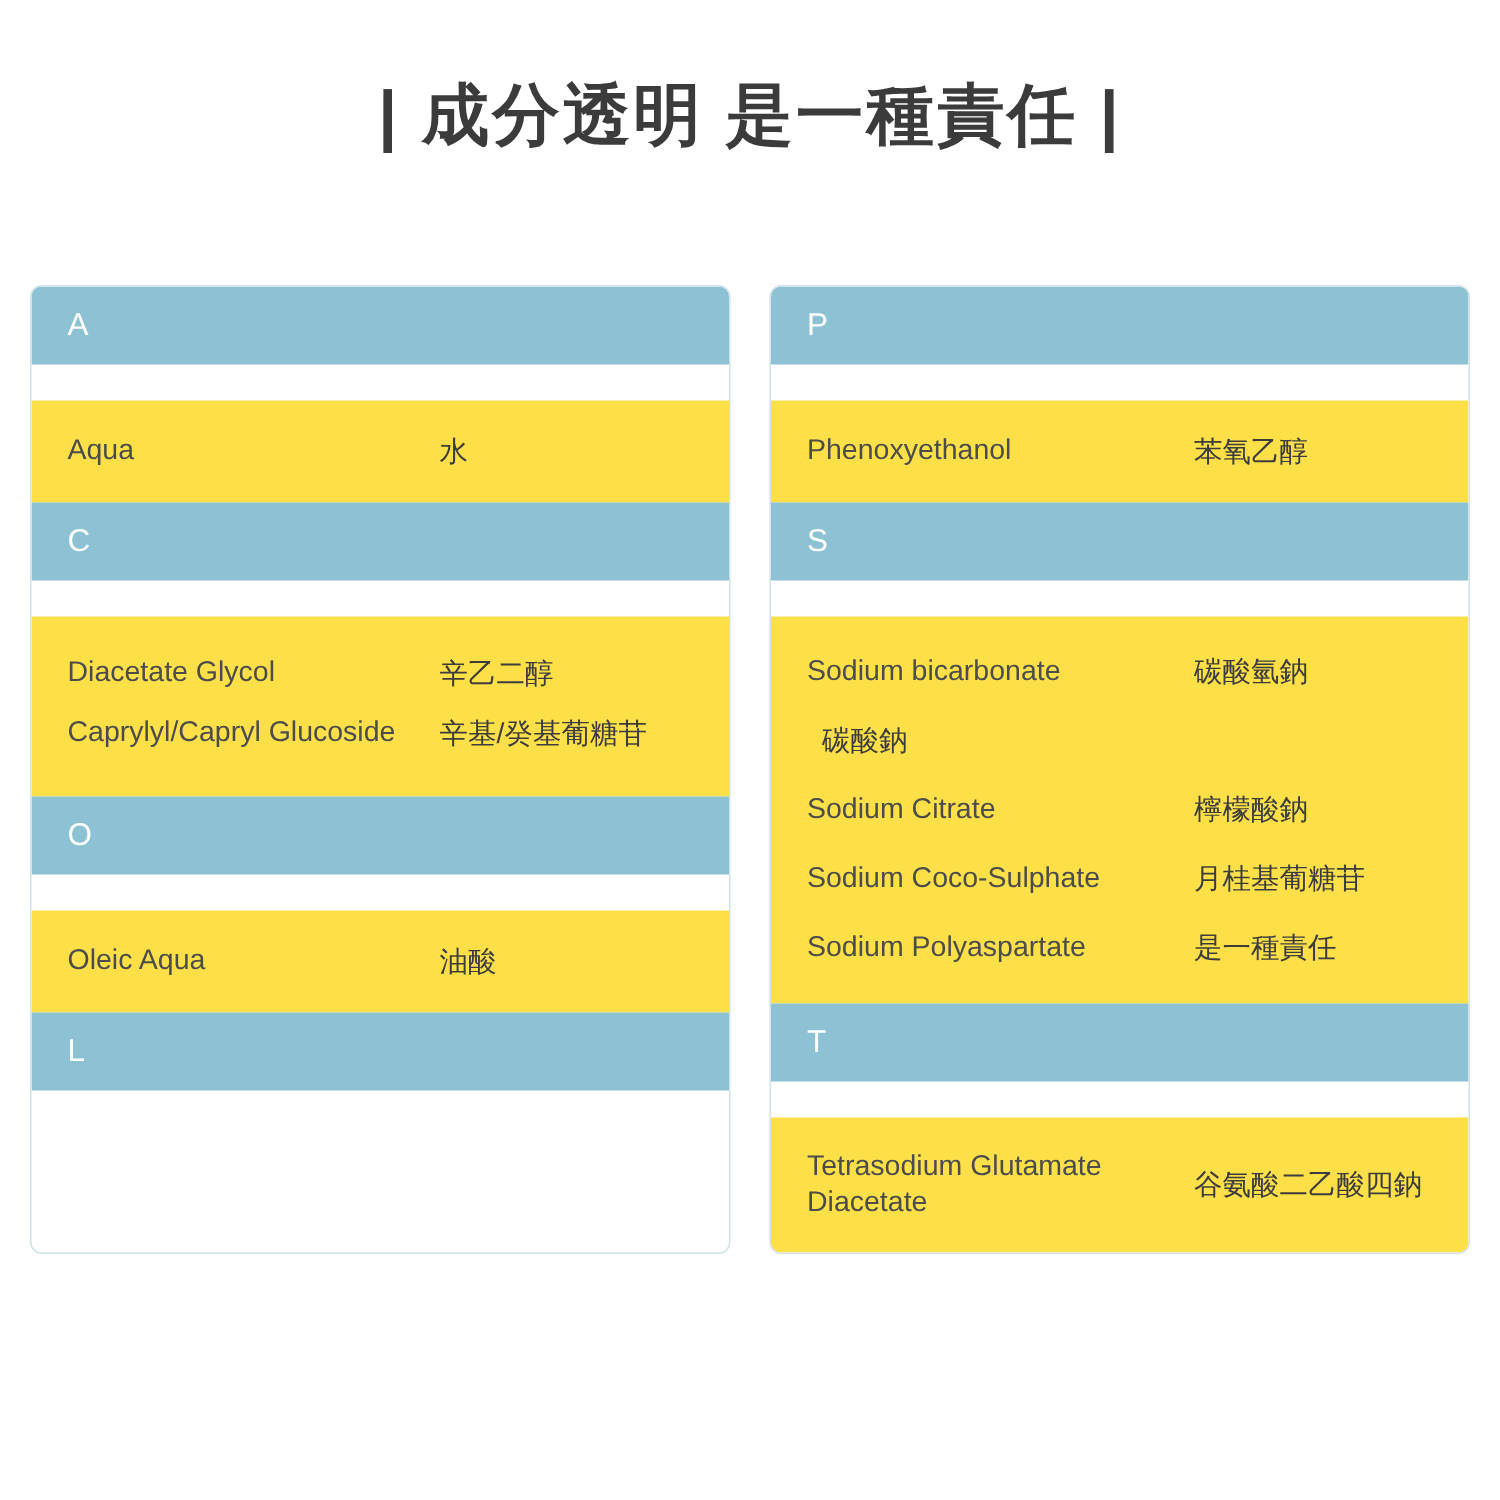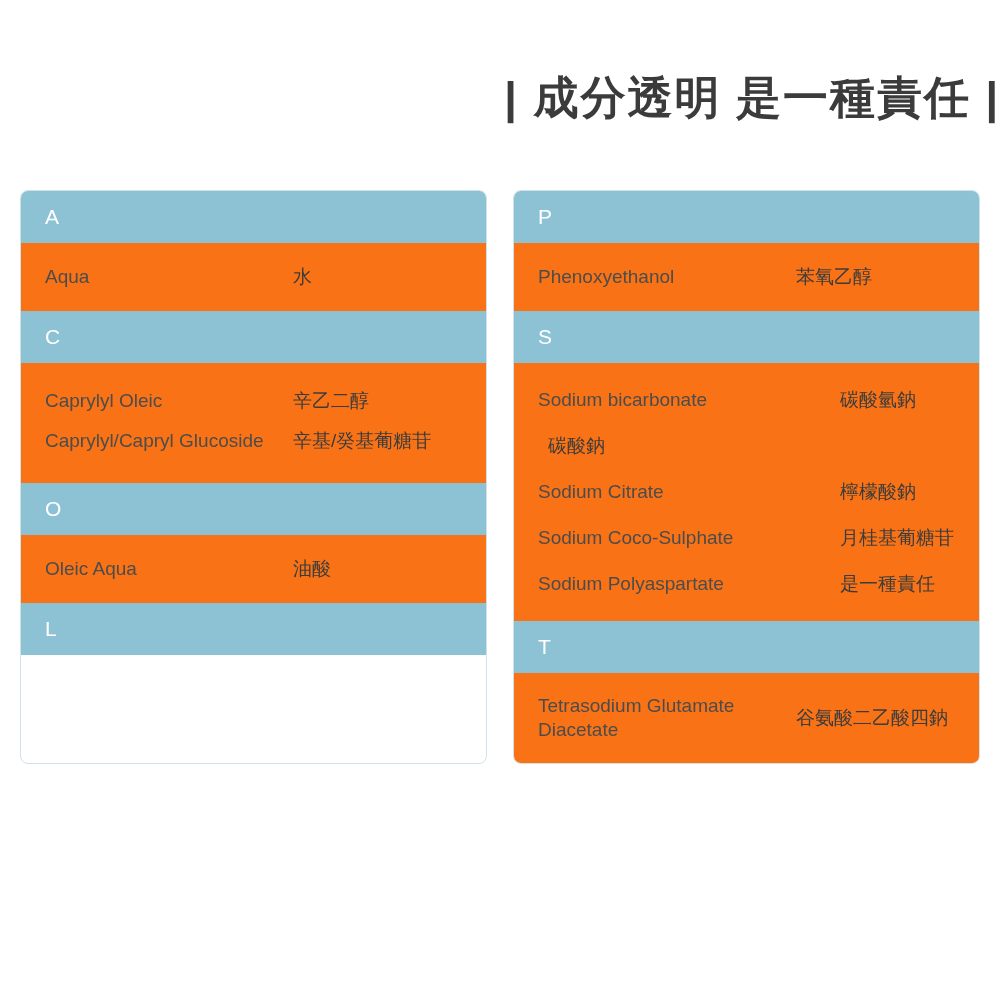--- a/index.html
+++ b/index.html
@@ -15,24 +15,24 @@
     position: relative;
     width: 1000px;
     height: 1000px;
     background: #ffffff;
     overflow: hidden;
   }
 
   
   .title-wrap {
     position: absolute;
-    top: 68px;
+    top: 47px;
     left: 0;
     width: 1000px;
-    text-align: right;
+    text-align: center;
   }
   .title {
     display: inline-block;
     font-size: 45px;
     font-weight: bold;
     color: #3b3b3b;
     letter-spacing: 2px;
     white-space: nowrap;
     font-family: "Liberation Sans", sans-serif;
   }
@@ -58,22 +58,23 @@
     background: #8cc2d4;
     color: #ffffff;
     font-size: 21px;
     height: 52px;
     line-height: 52px;
     padding-left: 24px;
     font-family: "Liberation Sans", sans-serif;
   }
 
   .section-body {
-    background: #f97316;
+    background: #fde047;
     padding: 14px 0 14px 0;
+    margin-top: 24px;
   }
   .row {
     display: flex;
     align-items: center;
     padding: 7px 20px 7px 24px;
   }
   .en {
     font-size: 19px;
     color: #4c4c4c;
     white-space: nowrap;
@@ -88,21 +89,21 @@
   
   .card-left .en { width: 240px; }
   .card-left .zh { padding-left: 8px; }
   .card-right .en { width: 248px; }
   .card-right .zh { padding-left: 10px; }
 
   .row.two-line .en { line-height: 1.25; white-space: normal; width: 248px; }
 
   
   .card-left .section-body.tall { padding: 18px 0 22px 0; }
-  .card-right .section-body.list .row { padding-top: 10px; padding-bottom: 10px; gap: 44px; }
+  .card-right .section-body.list .row { padding-top: 10px; padding-bottom: 10px; }
 </style>
 </head>
 <body>
 
 <div class="page">
 
   <div class="title-wrap">
     <div class="title">| 成分透明 是一種責任 |</div>
   </div>
 
@@ -114,21 +115,21 @@
       <div class="section-body">
         <div class="row">
           <span class="en">Aqua</span>
           <span class="zh">水</span>
         </div>
       </div>
 
       <div class="section-head">C</div>
       <div class="section-body tall">
         <div class="row">
-          <span class="en">Caprylyl Oleic</span>
+          <span class="en">Diacetate Glycol</span>
           <span class="zh">辛乙二醇</span>
         </div>
         <div class="row">
           <span class="en">Caprylyl/Capryl Glucoside</span>
           <span class="zh">辛基/癸基葡糖苷</span>
         </div>
       </div>
 
       <div class="section-head">O</div>
       <div class="section-body">

